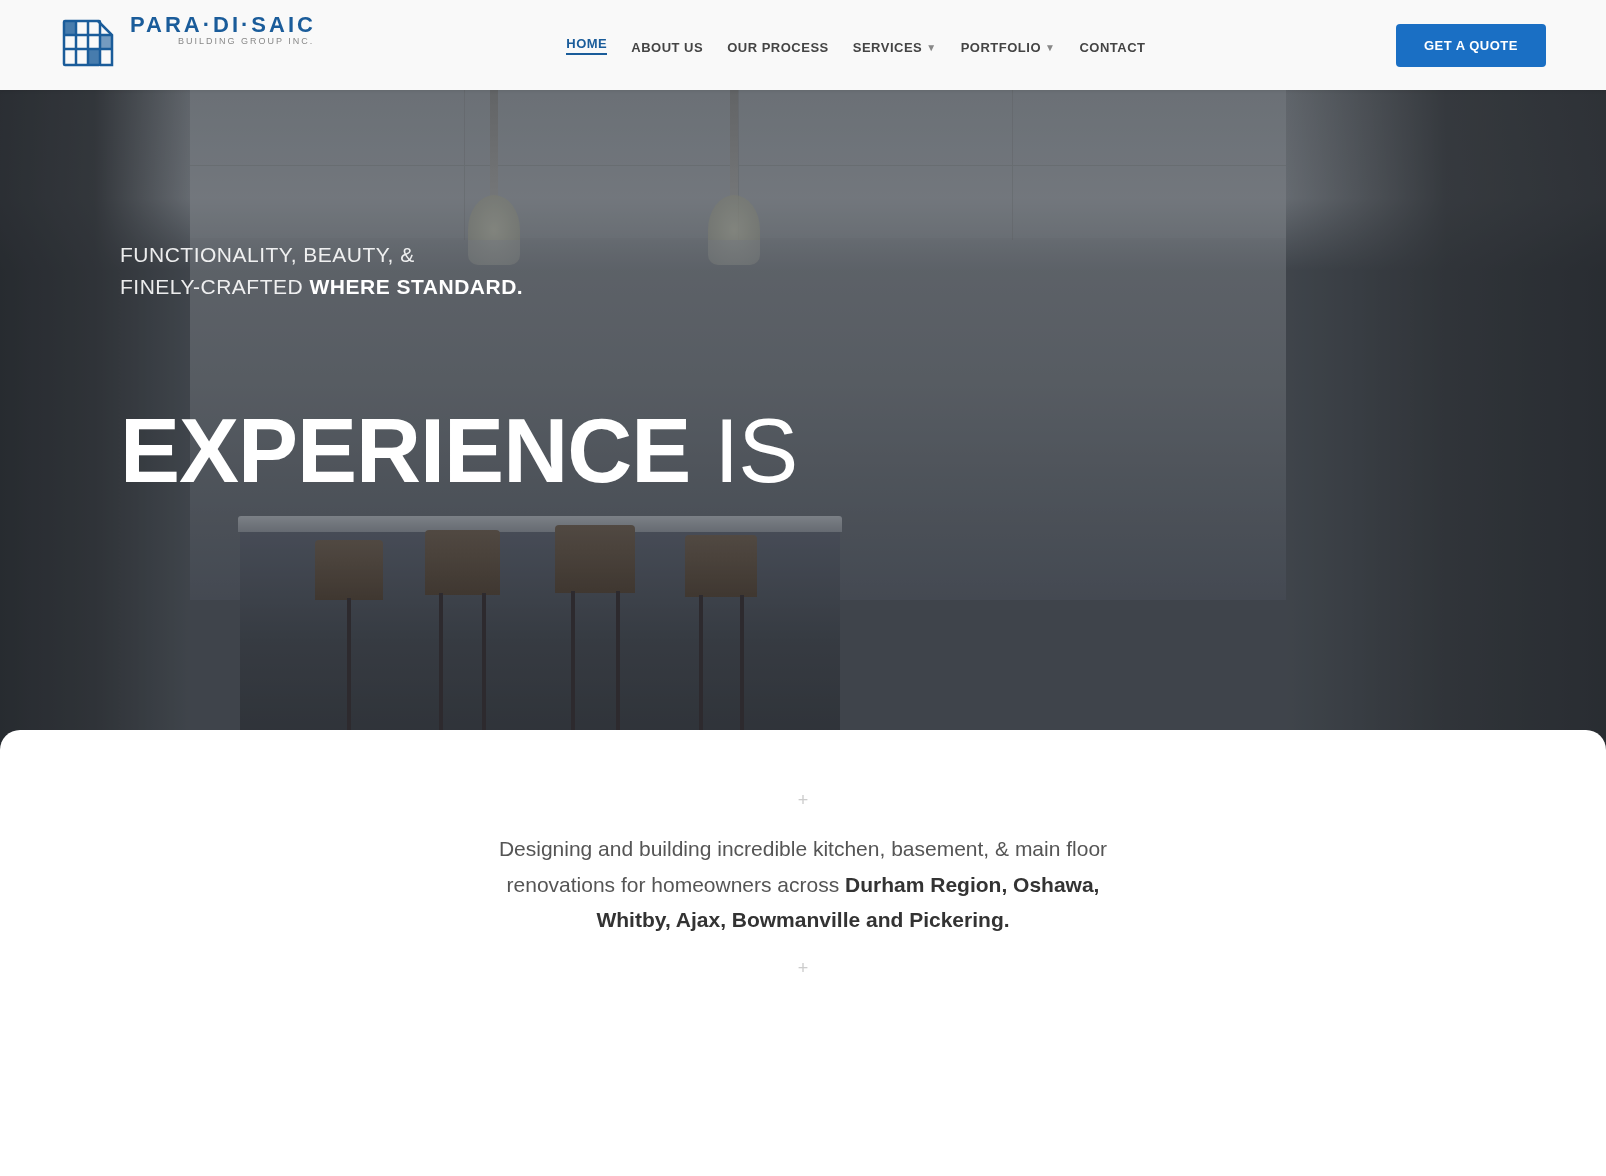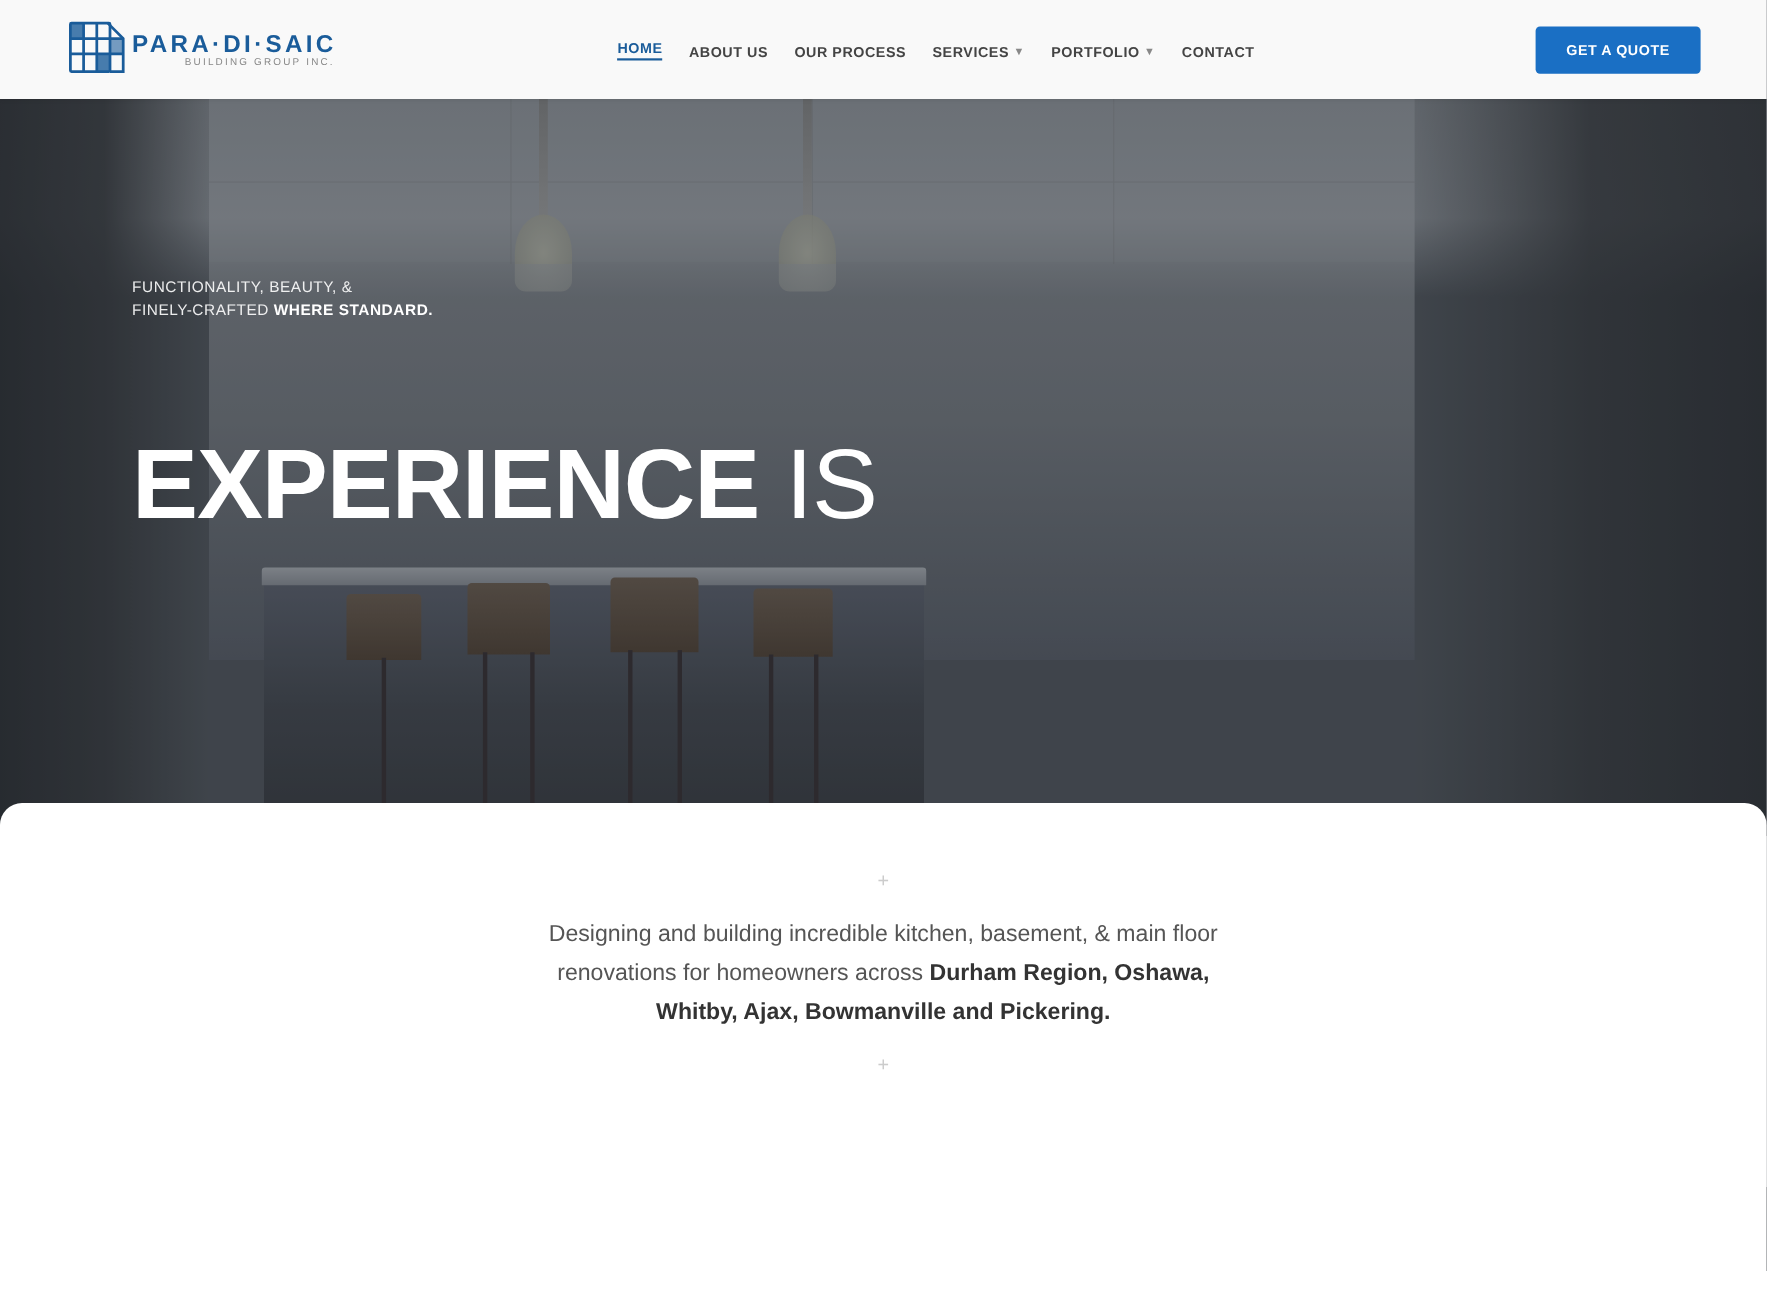--- a/index.html
+++ b/index.html
@@ -14,22 +14,21 @@
       display: flex;
       align-items: center;
       justify-content: space-between;
       padding: 0 60px;
       height: 90px;
       box-shadow: 0 1px 4px rgba(0,0,0,0.08);
     }
 
     .logo-area {
       display: flex;
-      align-items: center;
-      gap: 0;
+      gap: 10px;
       text-decoration: none;
     }
 
     .logo-icon svg {
       width: 60px;
       height: 60px;
     }
 
     .logo-text {
       display: flex;
@@ -120,21 +119,21 @@
     .hero-content {
       position: absolute;
       top: 50%;
       left: 120px;
       transform: translateY(-55%);
       color: #fff;
       max-width: 700px;
     }
 
     .hero-tagline {
-      font-size: 14px;
+      font-size: 21px;
       font-weight: 400;
       color: rgba(255,255,255,0.9);
       letter-spacing: 0.5px;
       margin-bottom: 14px;
       line-height: 1.5;
     }
 
     .hero-tagline strong {
       font-weight: 800;
       color: #fff;

